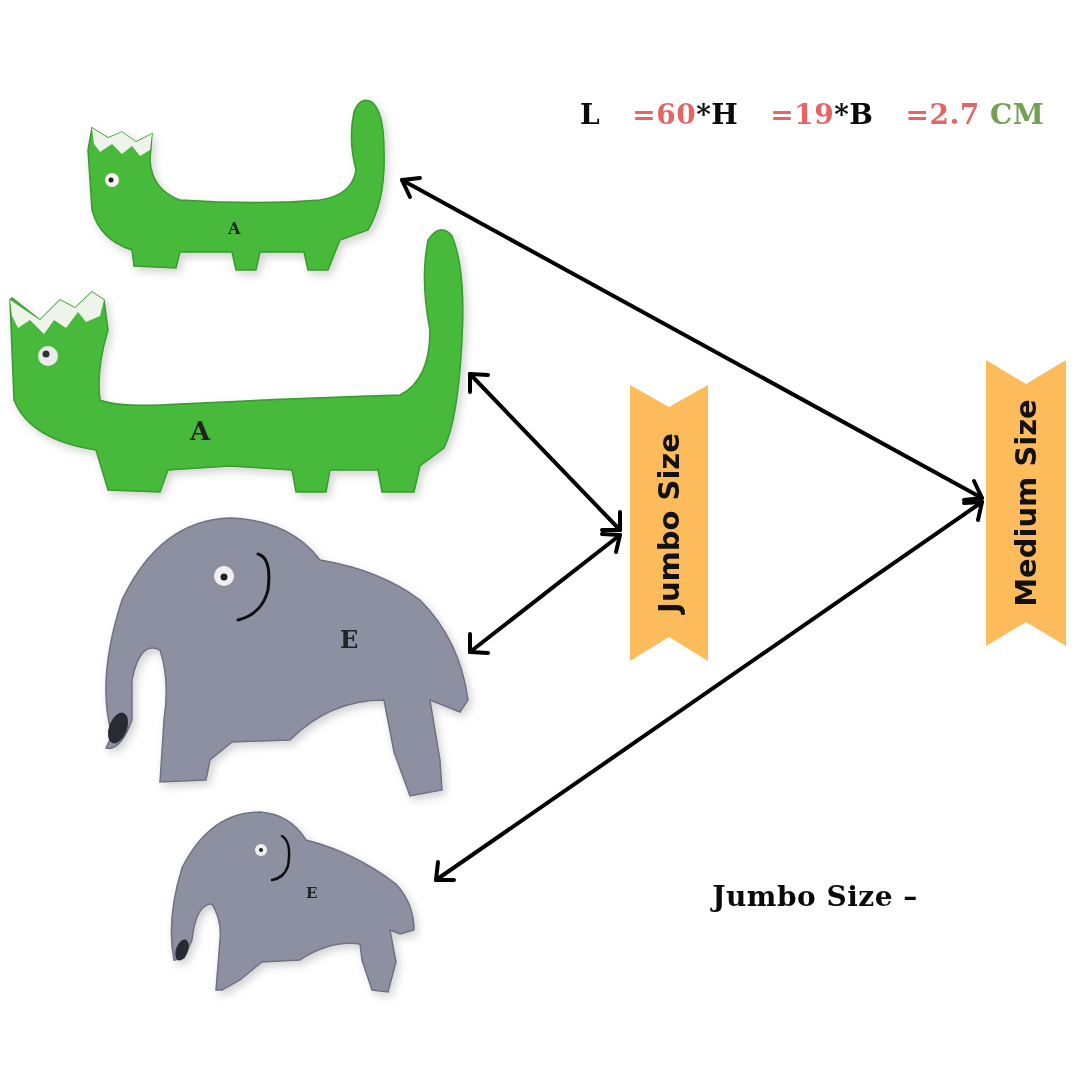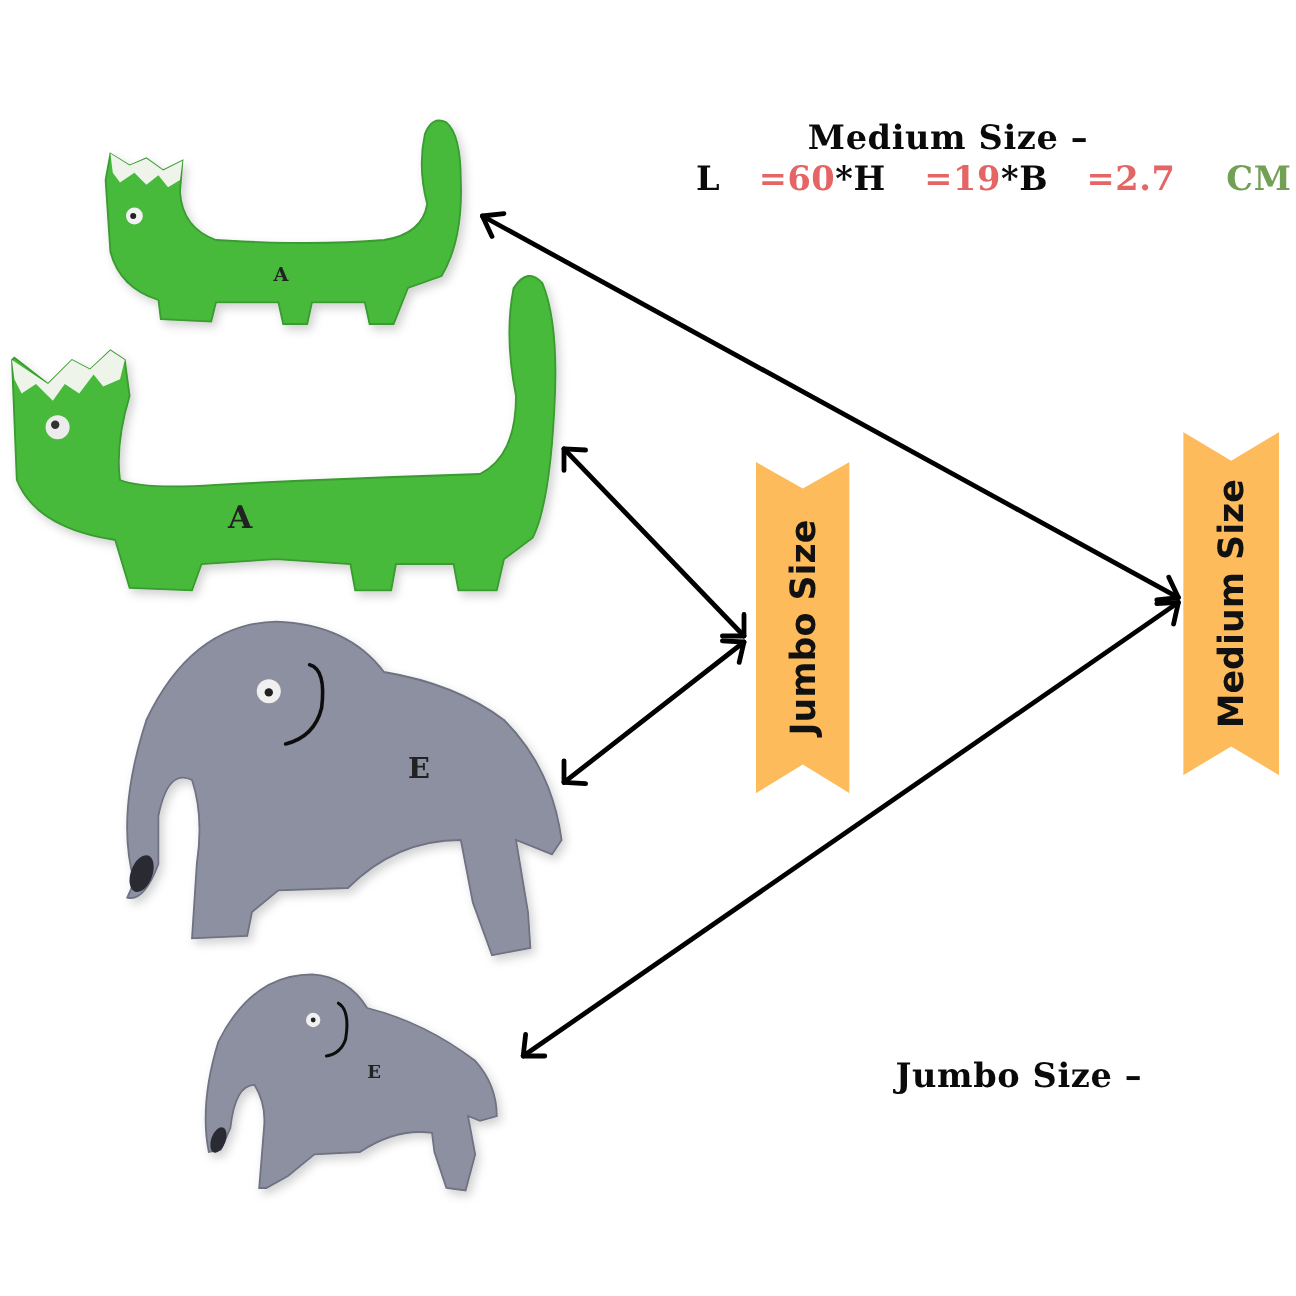--- a/index.html
+++ b/index.html
@@ -2,21 +2,21 @@
 <html><head>
 <meta charset="utf-8">
 <style>
   html, body { margin:0; padding:0; }
   body { width:1080px; height:1080px; background:#ffffff; position:relative; overflow:hidden; font-family:"DejaVu Serif", serif; }
   .spec { position:absolute; text-align:center; font-family:"DejaVu Serif", serif; font-weight:bold; line-height:1.2; }
   .spec .title { font-size:28px; color:#0a0a0a; letter-spacing:0.5px; }
   .spec .dims { font-size:28px; letter-spacing:0.5px; }
   .k { color:#0a0a0a; }
   .v { color:#e56565;margin-left:32px; }
-  .u { color:#72a055;margin-left:32px; }
+  .u { color:#72a055; }
   .banner { position:absolute; }
   .banner-label { position:absolute; left:50%; top:50%; transform:translate(-50%,-50%) rotate(-90deg); white-space:nowrap; font-family:"DejaVu Sans", sans-serif; font-weight:bold; font-size:29px; color:#111; }
   svg { position:absolute; left:0; top:0; }
 </style>
 </head>
 <body>
 
 <svg width="1080" height="1080" viewBox="0 0 1080 1080">
   <defs>
     <filter id="sh" x="-10%" y="-10%" width="130%" height="130%">
@@ -86,21 +86,20 @@
 </div>
 
 <div class="banner" style="left:986px; top:360px; width:80px; height:286px;">
   <svg width="80" height="286" viewBox="0 0 80 286" style="position:absolute;left:0;top:0;">
     <polygon points="0,0 40,24 80,0 80,286 40,262 0,286" fill="#fdbb5c"></polygon>
   </svg>
   <span class="banner-label">Medium Size</span>
 </div>
 
 <div class="spec" style="left:580px; top:98px; width:420px;">
-  <div class="title">Medium Size –</div>
   <div class="dims">
     <span class="k">L</span><span class="v">=60</span><span class="k">*H</span><span class="v">=19</span><span class="k">*B</span><span class="v">=2.7</span>&nbsp;<span class="u">CM</span>
   </div>
 </div>
 
-<div class="spec" style="left:634px; top:880px; width:430px;">
+<div class="spec" style="left:600px; top:880px; width:430px;">
   <div class="title">Jumbo Size –</div>
 </div>
 
 </body></html>

